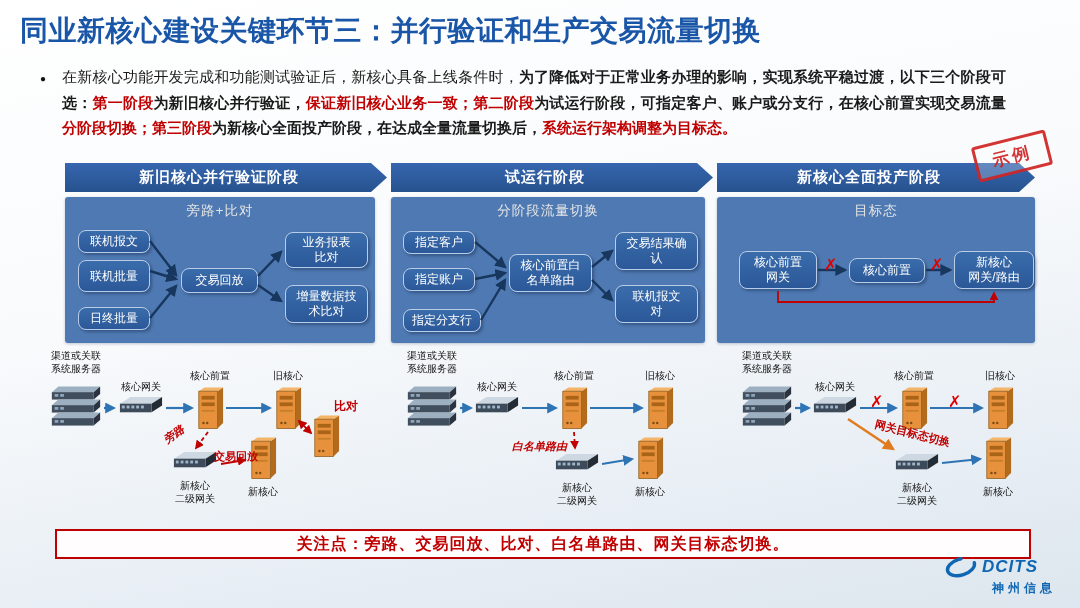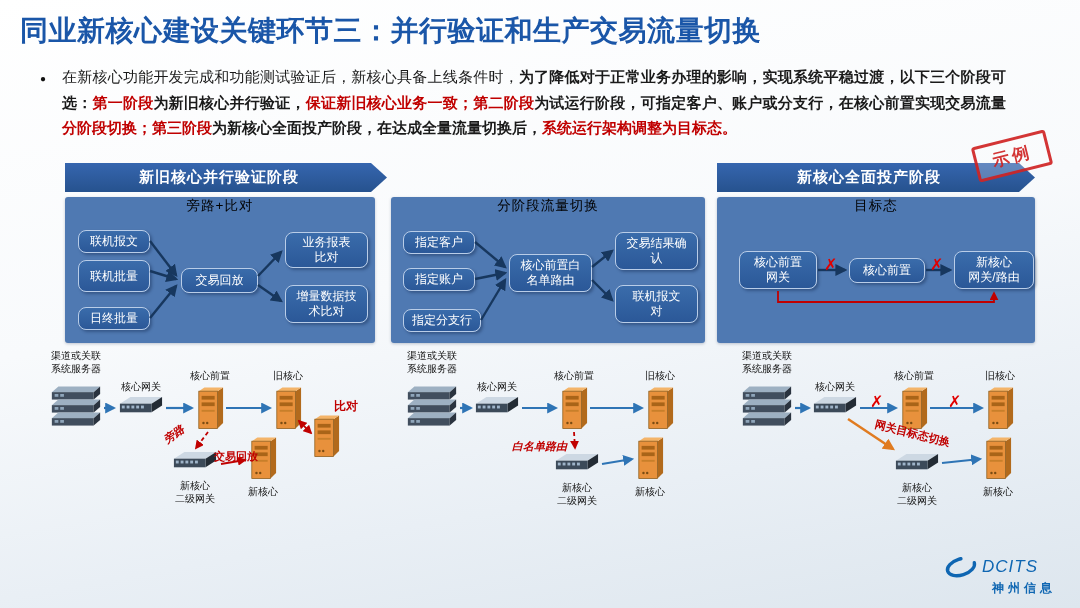--- a/index.html
+++ b/index.html
@@ -13,34 +13,34 @@
   .s-b{font-weight:bold}
   .s-r{font-weight:bold;color:#c00000}
   .stamp{left:974px;top:138px;width:76px;height:36px;border:3px solid #d02525;color:#d02525;
          font-size:17px;font-weight:bold;display:flex;align-items:center;justify-content:center;
          transform:rotate(-14deg);border-radius:3px;letter-spacing:3px;opacity:.92;z-index:10;background:rgba(255,255,255,.25)}
   .banner{top:163px;height:29px;background:linear-gradient(#3666af,#26528e);color:#fff;font-weight:bold;
           font-size:15px;display:flex;align-items:center;justify-content:center;letter-spacing:1px;
           clip-path:polygon(0 0,calc(100% - 16px) 0,100% 50%,calc(100% - 16px) 100%,0 100%);
           padding-right:14px;z-index:2}
   .panel{top:197px;height:146px;background:#4f79b2;border-radius:3px;z-index:1;box-shadow:0 1px 3px rgba(20,40,80,.25)}
-  .panel-title{color:#000000;font-size:13.5px;text-align:center;letter-spacing:1px}
+  .panel-title{color:#e5e5e5;font-size:13.5px;text-align:center;margin-top:5px;letter-spacing:1px}
   .pbox{background:linear-gradient(#3a6cab,#2b5898);border:1px solid #b9cde8;box-shadow:2px 2px 3px rgba(10,25,60,.35);
         color:#fff;font-size:12px;line-height:1.25;display:flex;align-items:center;justify-content:center;
         text-align:center;white-space:pre-line;z-index:2;border-radius:8px}
   .dlabel{font-size:10px;color:#111;text-align:center;white-space:pre-line;line-height:1.25;z-index:4}
   .rlabel{font-size:11px;color:#c00000;font-weight:bold;z-index:4;white-space:nowrap}
   .xmark{font-size:16px;font-weight:bold;color:#e00000;z-index:6;line-height:1}
   .overlay{left:0;top:0;z-index:3;pointer-events:none}
   .icon{z-index:2}
   .focus{left:55px;top:529px;width:976px;height:30px;border:2px solid #c00000;background:#fffdfd;color:#c00000;
          font-weight:bold;font-size:16px;display:flex;align-items:center;justify-content:center;letter-spacing:1px;z-index:2}
   .logo{left:944px;top:554px;width:112px;z-index:2;color:#0f66b2}
   .logo-row{display:flex;align-items:center;gap:4px}
-  .logo-brand{font-size:17px;font-weight:normal;font-style:italic;letter-spacing:1px}
+  .logo-brand{font-size:17px;font-weight:bold;font-style:italic;letter-spacing:1px}
   .logo-name{font-size:12px;font-weight:bold;letter-spacing:4px;text-align:right;width:100%}
 </style>
 </head>
 <body>
 
 <svg width="0" height="0" style="position:absolute">
   <defs>
     <symbol id="sym-tower" viewBox="0 0 30 46">
       <polygon points="23,5 29,1 29,39 23,45" fill="#b26a1c"></polygon>
       <polygon points="3,5 9,1 29,1 23,5" fill="#f4b469"></polygon>
@@ -83,20 +83,21 @@
 
 <div class="slide">
 
   <h1 class="abs title">同业新核心建设关键环节三：并行验证和生产交易流量切换</h1>
   <span class="abs bullet">●</span>
   <p class="abs intro"><span>在新核心功能开发完成和功能测试验证后，新核心具备上线条件时，</span><span class="s-b">为了降低对于正常业务办理的影响，实现系统平稳过渡，以下三个阶段可选：</span><span class="s-r">第一阶段</span><span class="s-b">为新旧核心并行验证，</span><span class="s-r">保证新旧核心业务一致；</span><span class="s-r">第二阶段</span><span class="s-b">为试运行阶段，可指定客户、账户或分支行，在核心前置实现交易流量</span><span class="s-r">分阶段切换；</span><span class="s-r">第三阶段</span><span class="s-b">为新核心全面投产阶段，在达成全量流量切换后，</span><span class="s-r">系统运行架构调整为目标态。</span></p>
 
   <div class="abs stamp">示例</div>
 
   <div class="abs banner" style="left:65px;width:322px">新旧核心并行验证阶段</div>
+  <div class="abs banner" style="left:391px;width:322px">试运行阶段</div>
   <div class="abs banner" style="left:717px;width:318px">新核心全面投产阶段</div>
 
   <div class="abs panel" style="left:65px;width:310px">
     <div class="panel-title">旁路+比对</div>
   </div>
   <div class="abs panel" style="left:391px;width:314px">
     <div class="panel-title">分阶段流量切换</div>
   </div>
   <div class="abs panel" style="left:717px;width:318px">
     <div class="panel-title">目标态</div>
@@ -267,20 +268,21 @@
       <path d="M208 432 L196 448" stroke-dasharray="4 3" marker-end="url(#mRed)"></path>
       <path d="M299 421 L311 433" stroke-dasharray="4 3" marker-start="url(#mRed)" marker-end="url(#mRed)"></path>
       <path d="M221 464 L245 460" marker-end="url(#mRed)"></path>
       <path d="M574 432 L575 448" stroke-dasharray="4 3" marker-end="url(#mRed)"></path>
     </g>
     <g stroke="#e07b20" stroke-width="2.4" fill="none">
       <path d="M848 419 L893 449" marker-end="url(#mOrange)"></path>
     </g>
   </svg>
 
+  <div class="abs focus">关注点：旁路、交易回放、比对、白名单路由、网关目标态切换。</div>
 
   <div class="abs logo">
     <div class="logo-row">
       <svg width="34" height="26" viewBox="0 0 34 26">
         <ellipse cx="17" cy="13" rx="14" ry="8" fill="none" stroke="#0f66b2" stroke-width="3.4" transform="rotate(-18 17 13)" stroke-dasharray="55 18" stroke-linecap="round"></ellipse>
       </svg>
       <span class="logo-brand">DCITS</span>
     </div>
     <div class="logo-name">神州信息</div>
   </div>

